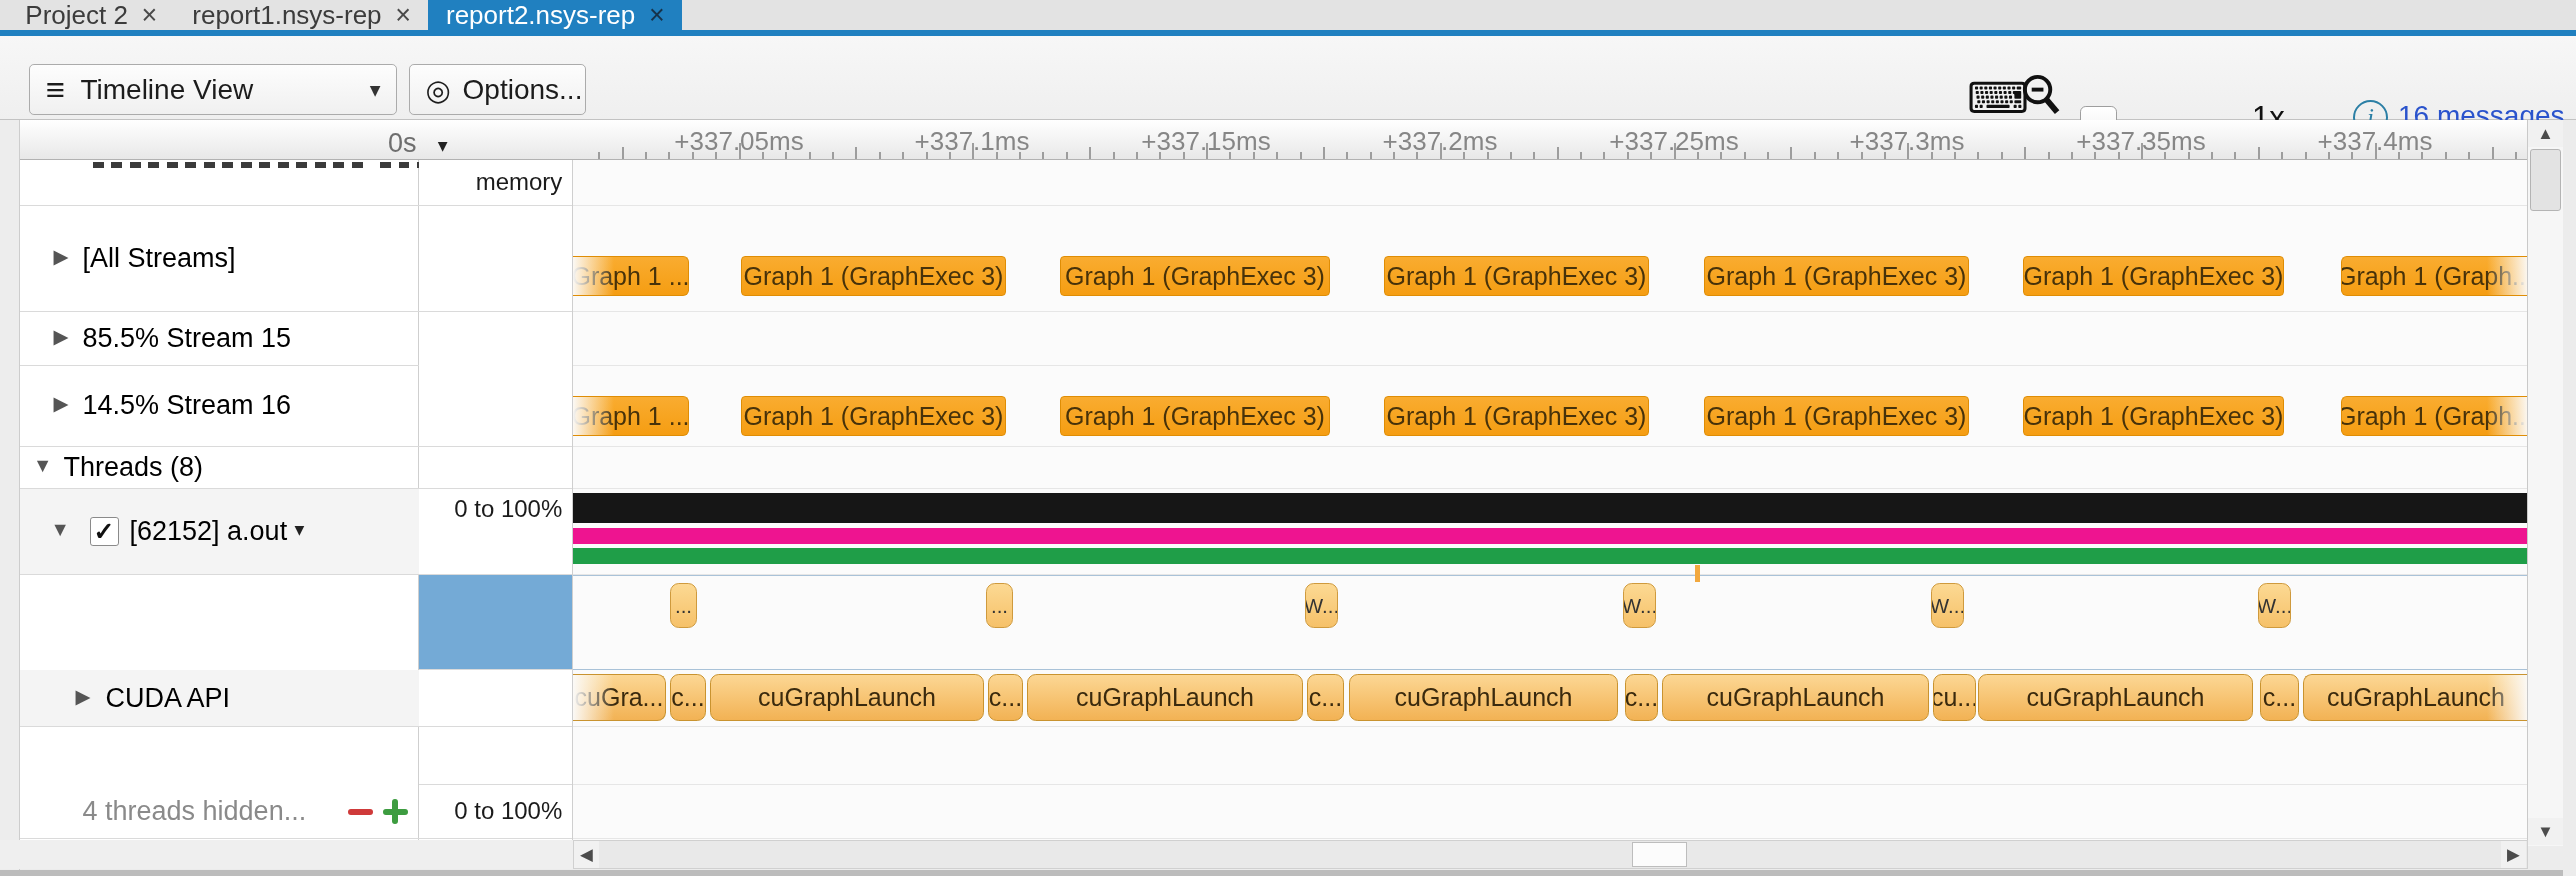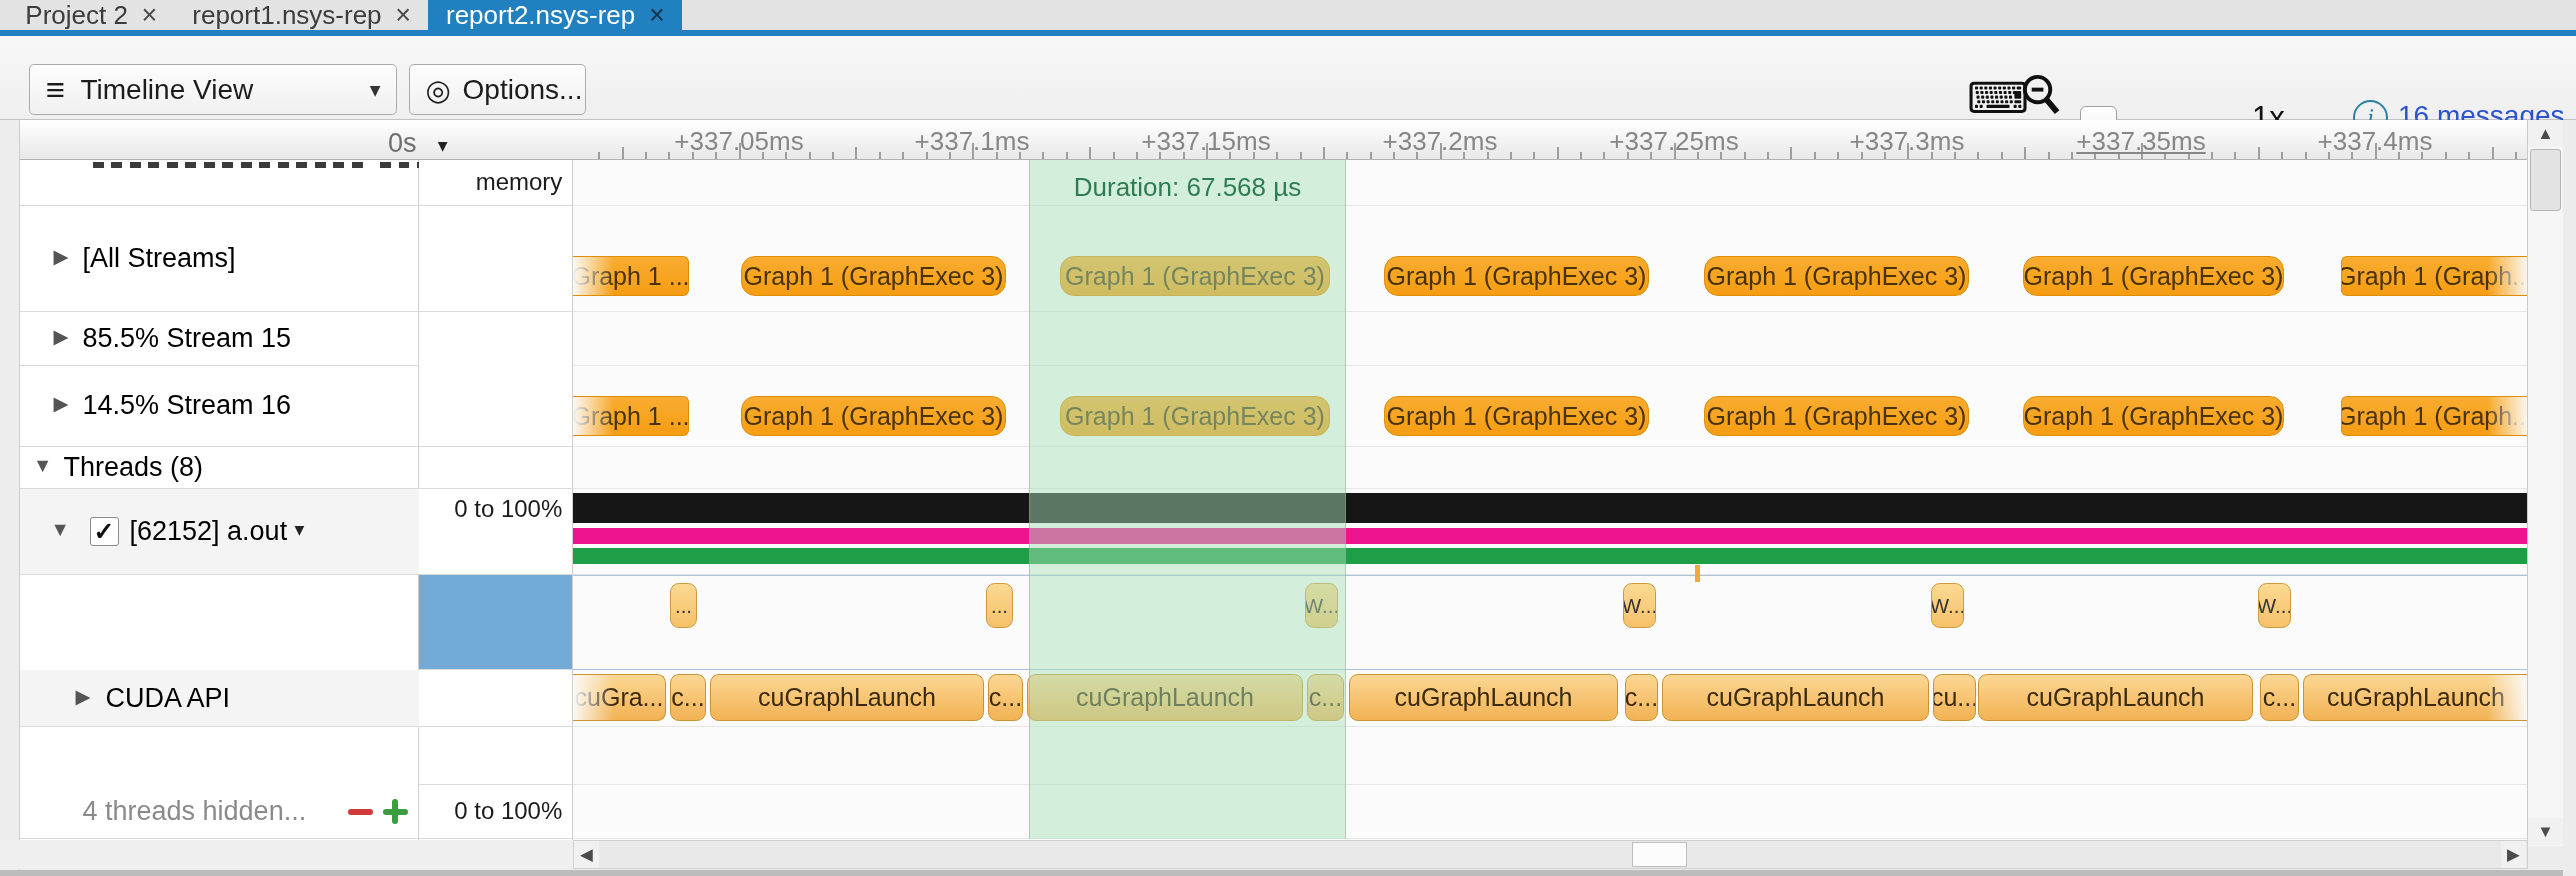--- a/index.html
+++ b/index.html
@@ -55,21 +55,21 @@
   .c2row { position:absolute; left:0; width:153px; border-bottom:1px solid #dadada; background:#fff; }
   .trow { position:absolute; left:0; width:1955px; border-bottom:1px solid #e6e6e6; }
   .rowlabel { position:absolute; font-size:27px; color:#000000; white-space:nowrap; }
   .rowlabel.muted { color:#8a8a8a; }
   .arrow { position:absolute; font-size:19.5px; color:#555; }
   .col2label { position:absolute; right:9.7px; font-size:24px; color:#1b1b1b; white-space:nowrap; }
   .checkbox { position:absolute; width:29px; height:29px; background:#fff; border:1.9px solid #8a8a8a; border-radius:2.9px; color:#111; font-size:25px; font-weight:bold; display:flex; align-items:center; justify-content:center; }
   .clipped-glyphs { position:absolute; top:1.9px; height:5.8px; background:repeating-linear-gradient(90deg,#3b3b3b 0 10.7px,transparent 10.7px 18.5px); }
 
   
-  .gbar { position:absolute; height:40px; background:linear-gradient(180deg,#f9ac30,#f59d12); border:1.9px solid #df8d05; border-radius:14px; display:flex; align-items:center; justify-content:center; font-size:25px; color:#47320a; overflow:hidden; white-space:nowrap; }
+  .gbar { position:absolute; height:40px; background:linear-gradient(180deg,#f9ac30,#f59d12); border:1.9px solid #df8d05; border-radius:4px; display:flex; align-items:center; justify-content:center; font-size:25px; color:#47320a; overflow:hidden; white-space:nowrap; }
   .cbar { position:absolute; height:47px; background:linear-gradient(180deg,#fcd794,#f2b254); border:1.9px solid #c9932f; border-radius:8.8px; display:flex; align-items:center; justify-content:center; font-size:25px; color:#3a2a0e; overflow:hidden; white-space:nowrap; }
   .obox { position:absolute; height:45px; background:linear-gradient(180deg,#fcd993,#f6c169); border:1.9px solid #cf9a3d; border-radius:8.8px; display:flex; align-items:center; justify-content:center; font-size:20.5px; color:#333; overflow:hidden; white-space:nowrap; }
   .fadeL { position:absolute; left:0; top:0; bottom:0; width:41px; background:linear-gradient(90deg,rgba(251,251,251,.97),rgba(251,251,251,0)); }
   .fadeR { position:absolute; right:0; top:0; bottom:0; width:41px; background:linear-gradient(270deg,rgba(251,251,251,.97),rgba(251,251,251,0)); }
   .activity { position:absolute; left:0; width:1955px; }
   #selection-overlay { position:absolute; pointer-events:none; background:rgba(168,224,183,0.48); border-left:1px solid rgba(110,185,135,.5); border-right:1px solid rgba(110,185,135,.5); z-index:6; }
   #selection-label { position:absolute; top:11.7px; width:100%; text-align:center; font-size:26px; color:#2e7d52; white-space:nowrap; }
   #event-marker { position:absolute; background:#f2a83e; z-index:3; }
 
   
@@ -301,23 +301,20 @@
         <span>cuGraphLaunch</span>
       </div>
       <div class="cbar" style="left: 1687px; width: 39px; top: 554px;">
         <span>c...</span>
       </div>
       <div class="cbar" style="left: 1730px; width: 225px; top: 554px; border-right: none; border-radius: 8.8px 0px 0px 8.8px;">
         <span>cuGraphLaunch</span>
         <div class="fadeR"></div>
       </div>
       <div id="event-marker" style="left: 1122px; top: 445px; width: 4.9px; height: 16.6px;"></div>
-      <div id="selection-overlay" style="left: 456px; top: 40px; width: 317px; height: 679px;">
-        <div id="selection-label">Duration: 67.568 µs</div>
-      </div>
     </div>
 
   <div id="panel-header">
     <span id="origin-label">0s</span>
     <span id="origin-caret">▾</span>
   </div>
   <div id="ruler">
       <div class="tick minor" style="left: 25px;"></div>
       <div class="tick medium" style="left: 49px;"></div>
       <div class="tick minor" style="left: 72px;"></div>
@@ -400,21 +397,21 @@
       <div class="tick minor" style="left: 1872px;"></div>
       <div class="tick minor" style="left: 1895px;"></div>
       <div class="tick medium" style="left: 1919px;"></div>
       <div class="tick minor" style="left: 1942px;"></div>
       <div class="ruler-label" style="left: 166px;">+337.05ms</div>
       <div class="ruler-label" style="left: 399px;">+337.1ms</div>
       <div class="ruler-label" style="left: 633px;">+337.15ms</div>
       <div class="ruler-label" style="left: 867px;">+337.2ms</div>
       <div class="ruler-label" style="left: 1101px;">+337.25ms</div>
       <div class="ruler-label" style="left: 1334px;">+337.3ms</div>
-      <div class="ruler-label" style="left: 1568px; text-decoration: underline;">+337.35ms</div>
+      <div class="ruler-label" style="left: 1568px;">+337.35ms</div>
       <div class="ruler-label" style="left: 1802px;">+337.4ms</div>
     </div>
 
   <div id="vscroll">
     <div class="sbtn" id="vscroll-up">▲</div>
     <div id="vscroll-thumb"></div>
     <div class="sbtn" id="vscroll-down">▼</div>
   </div>
   <div id="corner-bl"></div>
   <div id="hscroll">

